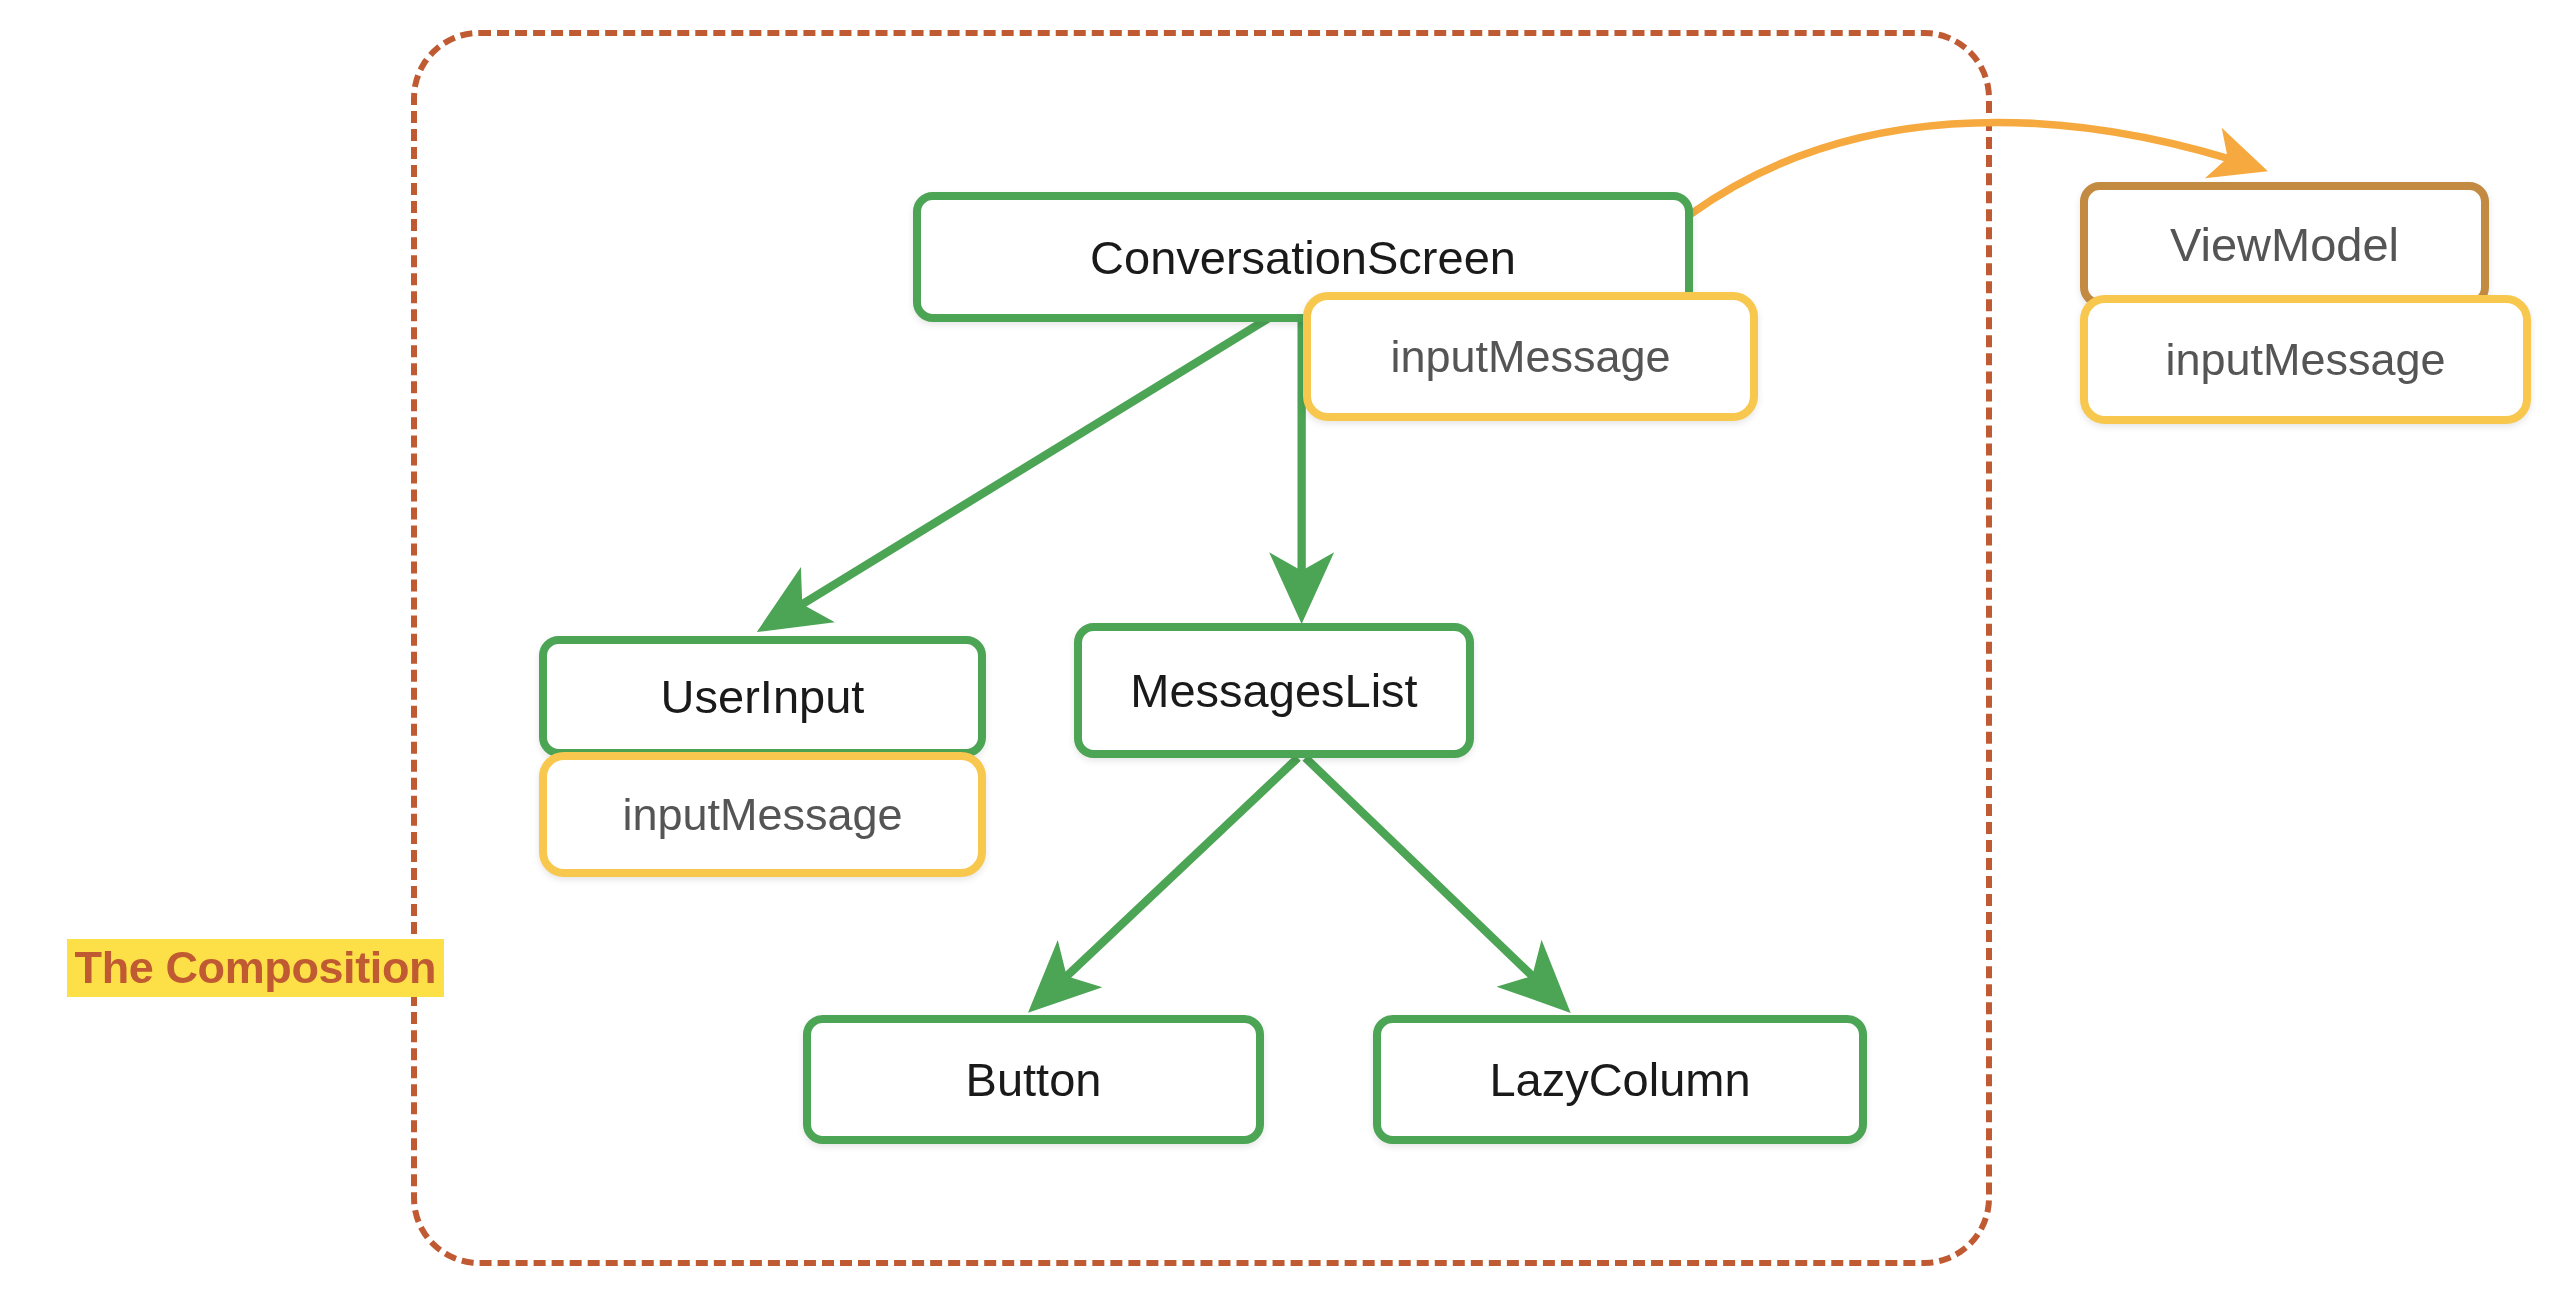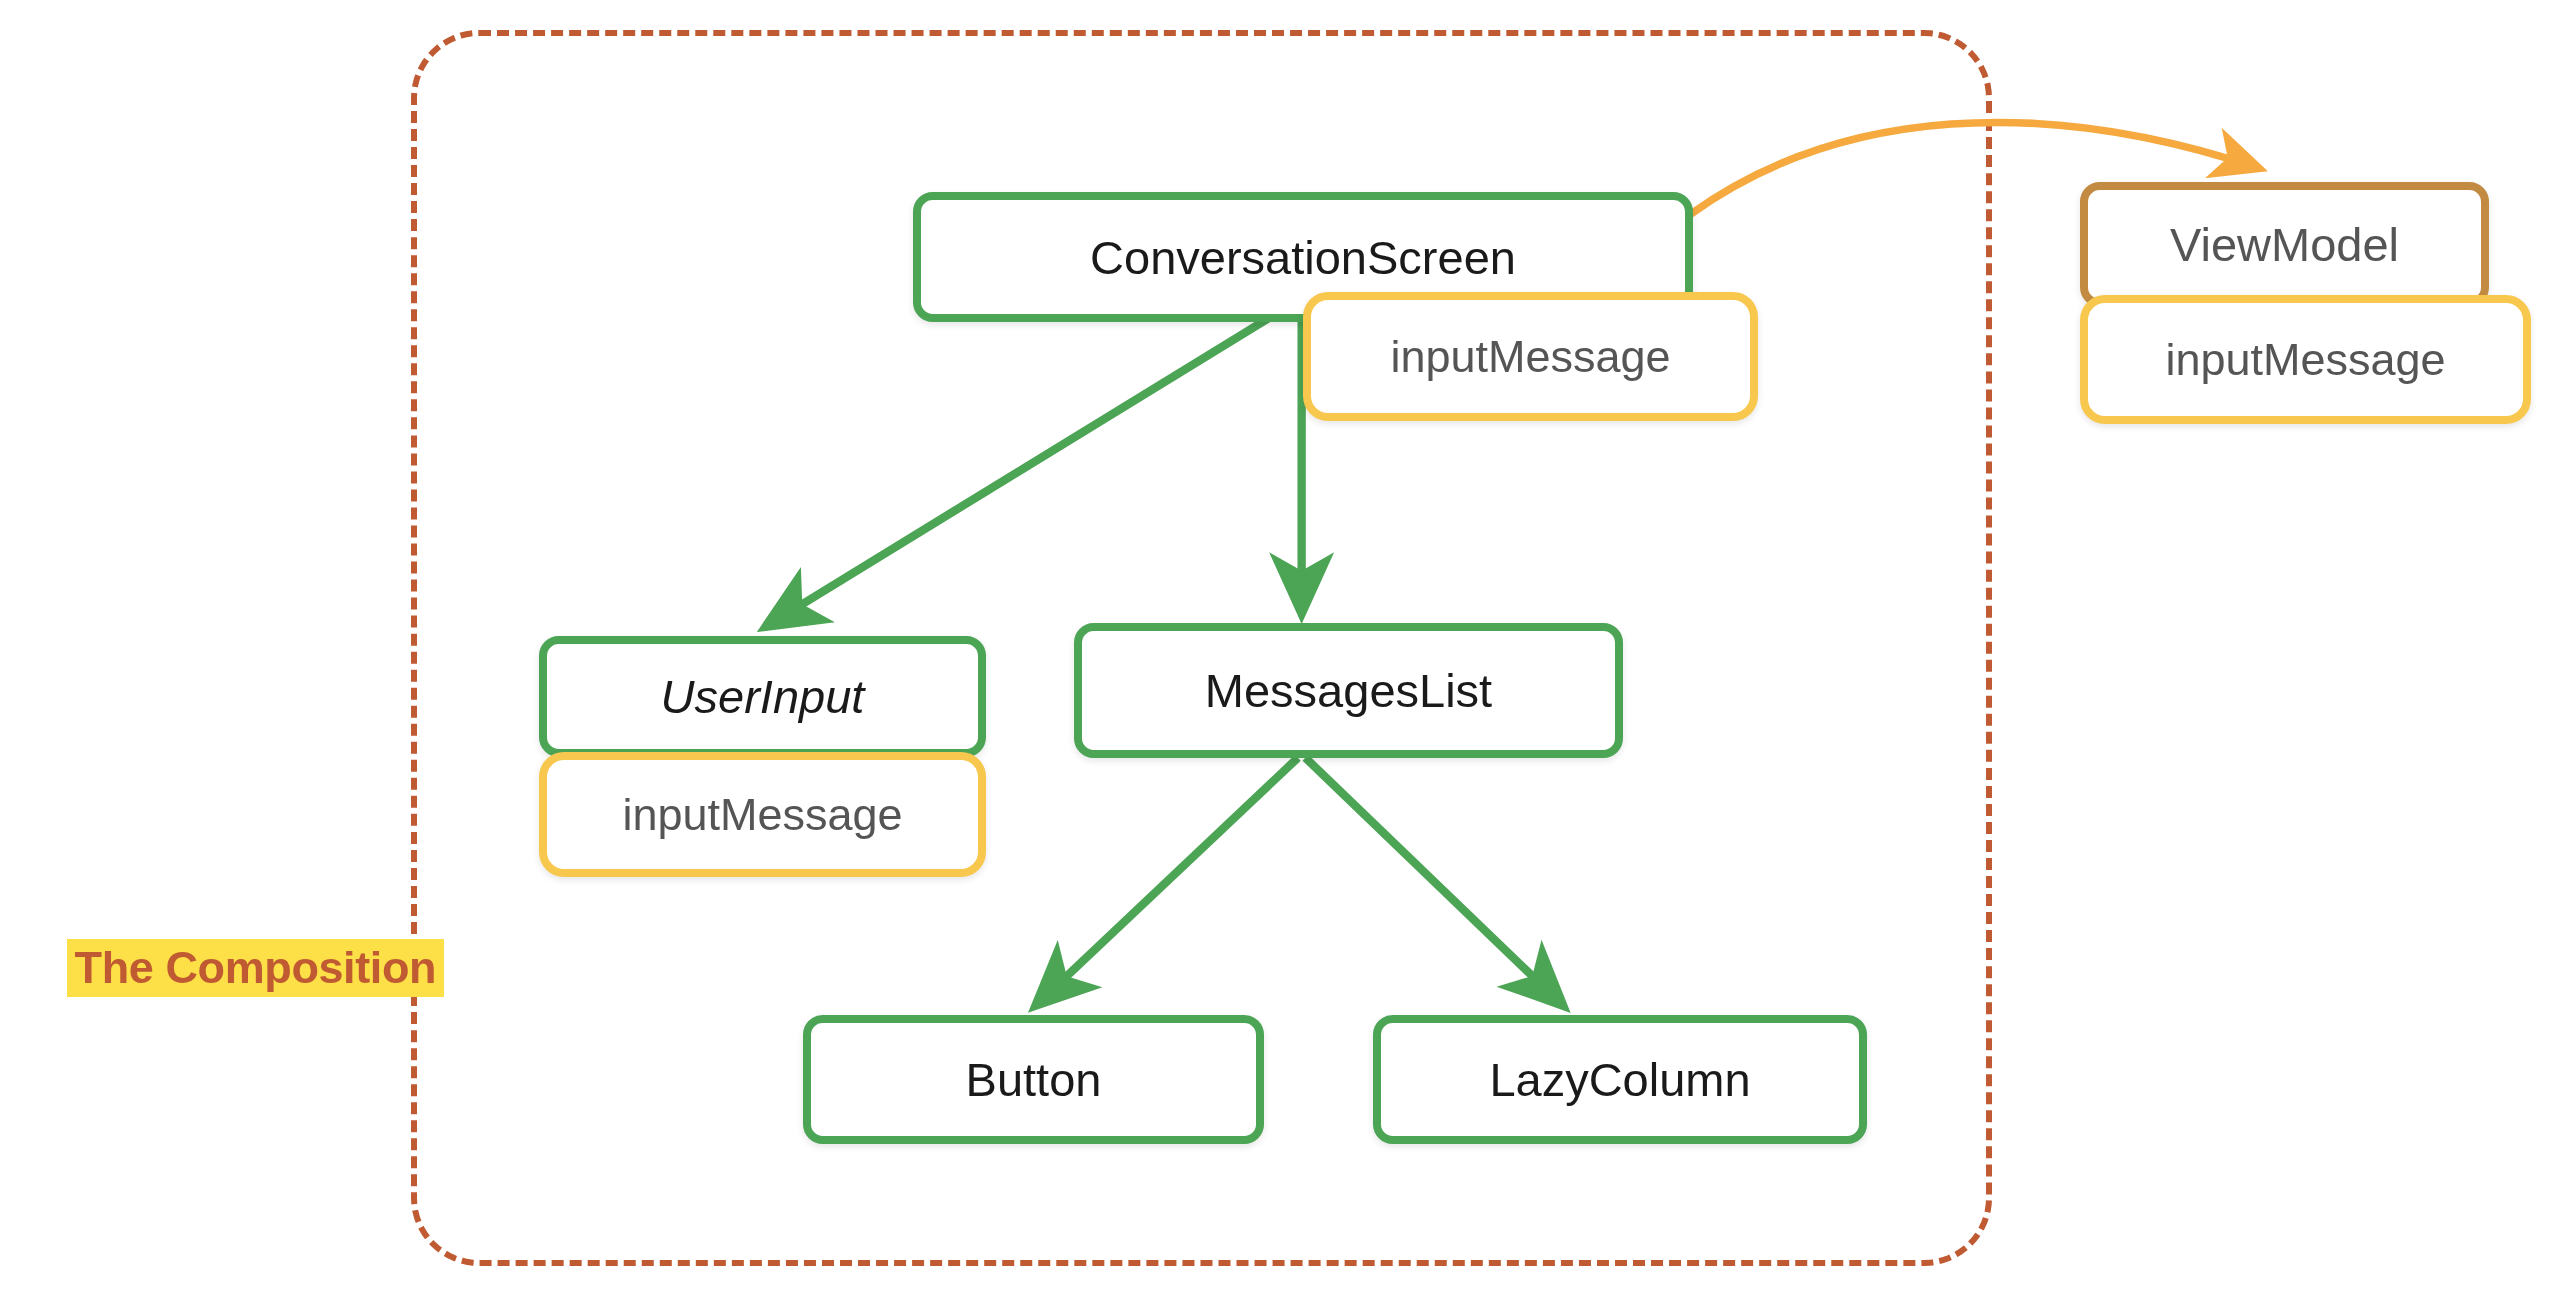--- a/index.html
+++ b/index.html
@@ -121,29 +121,29 @@
   </div>
 
   <div class="node viewmodel" style="left:2080px; top:182px; width:409px; height:125px;">
     <span>ViewModel</span>
   </div>
 
   <div class="node state" style="left:2080px; top:295px; width:451px; height:129px;">
     <span>inputMessage</span>
   </div>
 
-  <div class="node composable" style="left:539px; top:636px; width:447px; height:121px;font-style:italic;">
+  <div class="node composable" style="left:539px; top:636px; width:447px; height:121px;">
     <span>UserInput</span>
   </div>
 
   <div class="node state" style="left:539px; top:752px; width:447px; height:125px;">
     <span>inputMessage</span>
   </div>
 
-  <div class="node composable" style="left:1074px; top:623px; width:549px; height:135px;">
+  <div class="node composable" style="left:1074px; top:623px; width:400px; height:135px;">
     <span>MessagesList</span>
   </div>
 
   <div class="node composable" style="left:803px; top:1015px; width:461px; height:129px;">
     <span>Button</span>
   </div>
 
   <div class="node composable" style="left:1373px; top:1015px; width:494px; height:129px;">
     <span>LazyColumn</span>
   </div>

